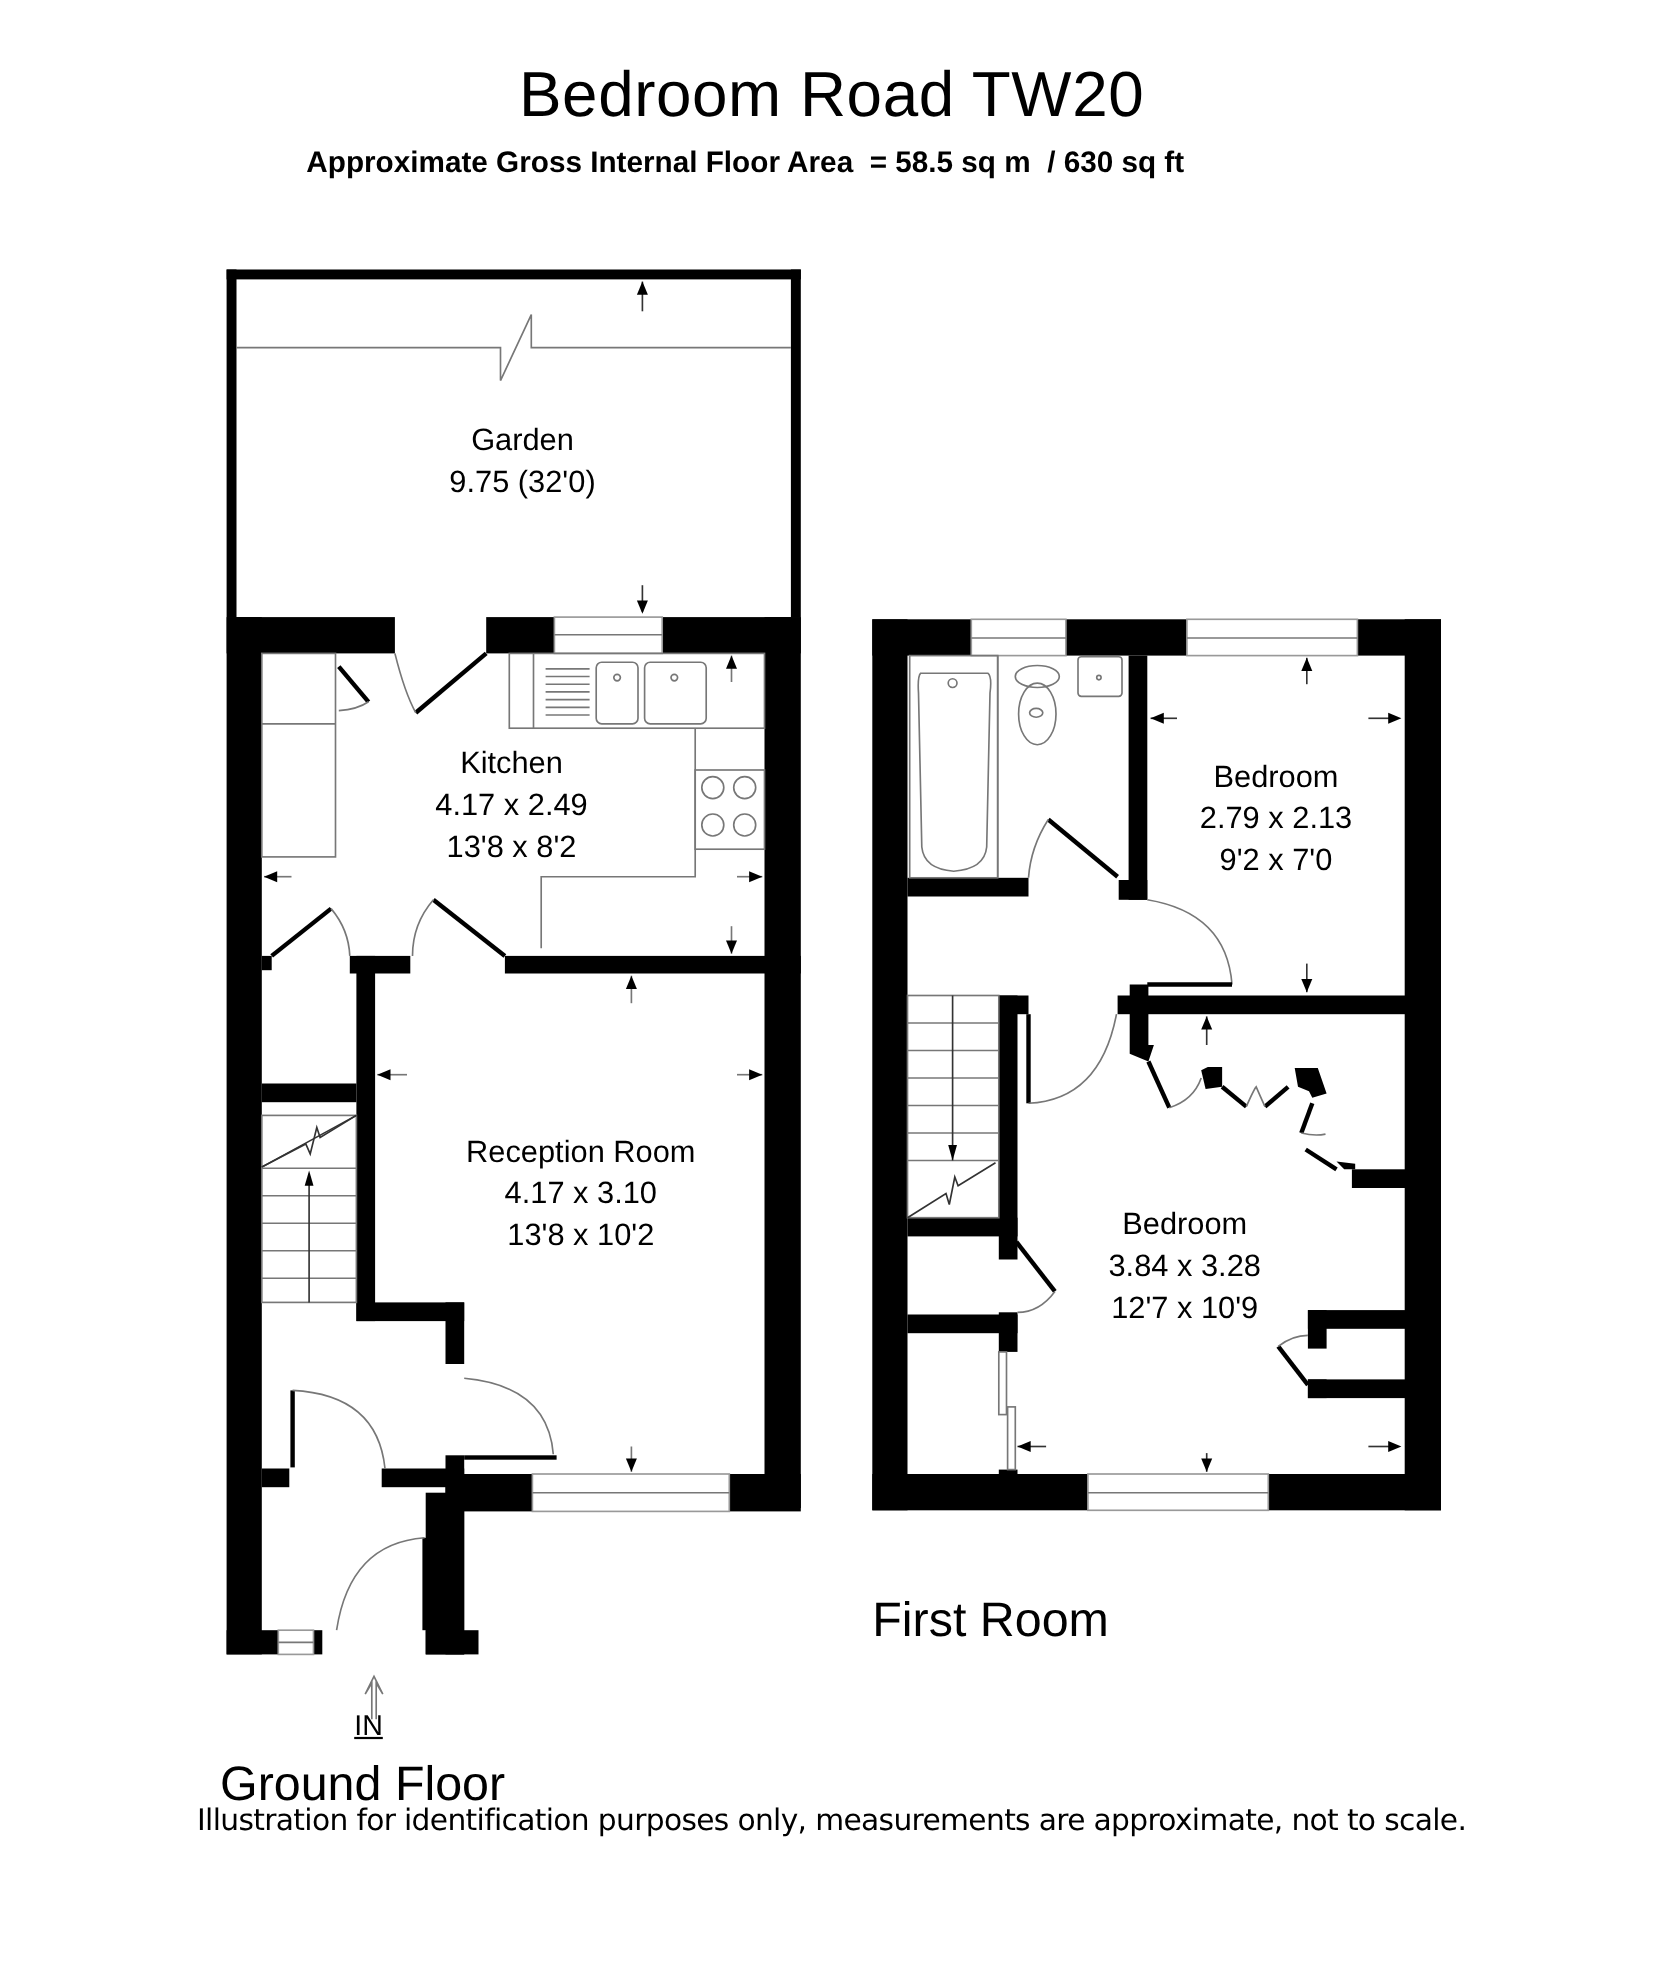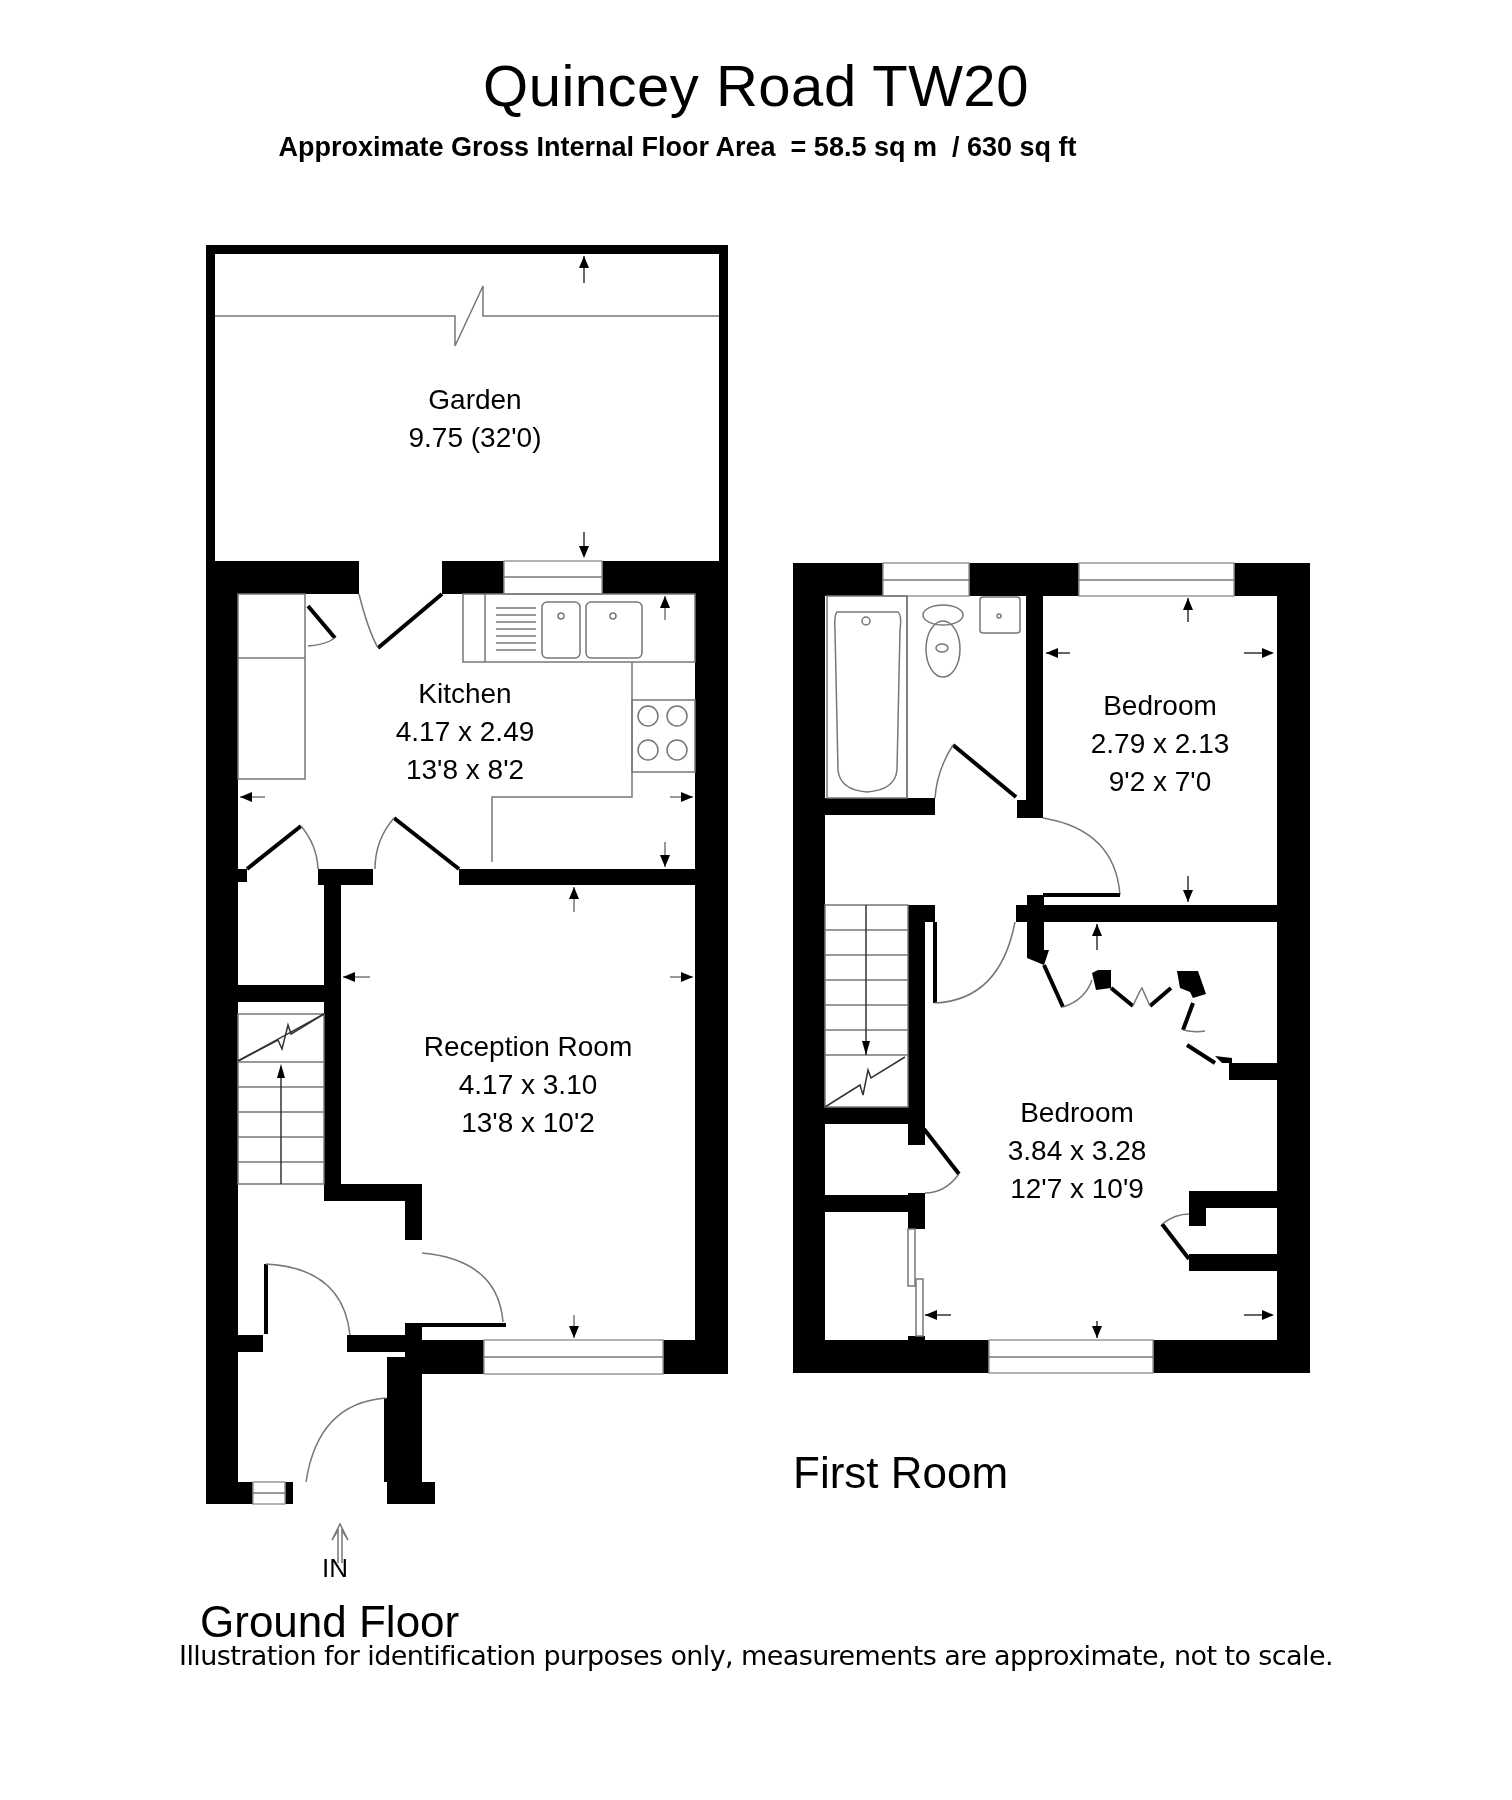--- a/index.html
+++ b/index.html
@@ -5,34 +5,34 @@
   html, body { margin:0; padding:0; background:#ffffff; }
   body { width:1512px; height:1800px; position:relative; overflow:hidden;
          font-family:"Liberation Sans", sans-serif; color:#000; }
   .title { position:absolute; left:0; width:1512px; top:52px; text-align:center;
            font-size:58px; font-weight:400; letter-spacing:0.5px; }
   .subtitle { position:absolute; left:0; width:1355px; top:132px; text-align:center;
               font-size:27px; font-weight:700; white-space:pre; }
   svg.plan { position:absolute; left:0; top:0; }
   .room-label { font-family:"Liberation Sans", sans-serif; font-size:28px; fill:#000; text-anchor:middle; }
   .floor-label { position:absolute; font-size:44px; font-weight:400; }
-  .in-label { position:absolute; font-size:26px; }
+  .in-label { position:absolute; font-size:26px;text-decoration:underline; }
   .footer { position:absolute; left:0; width:1512px; top:1640px; text-align:center;
             font-family:"DejaVu Sans", sans-serif; font-size:27px; letter-spacing:-0.6px; }
   .wall { fill:#000; }
   .thin { stroke:#777; stroke-width:1.5; fill:none; }
   .thin-dark { stroke:#333; stroke-width:1.5; fill:none; }
   .door { stroke:#000; stroke-width:4; fill:none; }
   .arc { stroke:#777; stroke-width:1.5; fill:none; }
   .win { fill:#fff; stroke:#999; stroke-width:1.5; }
 </style>
 </head>
 <body>
 
-<div class="title">Quincey Road TW20</div>
+<div class="title">Bedroom Road TW20</div>
 <div class="subtitle">Approximate Gross Internal Floor Area  = 58.5 sq m  / 630 sq ft</div>
 
 <svg class="plan" width="1512" height="1800" viewBox="0 0 1512 1800">
 
   <g>
 
     <g>
       <rect class="wall" x="206" y="245" width="522" height="9"></rect>
       <rect class="wall" x="206" y="245" width="9" height="316"></rect>
       <rect class="wall" x="719" y="245" width="9" height="316"></rect>

